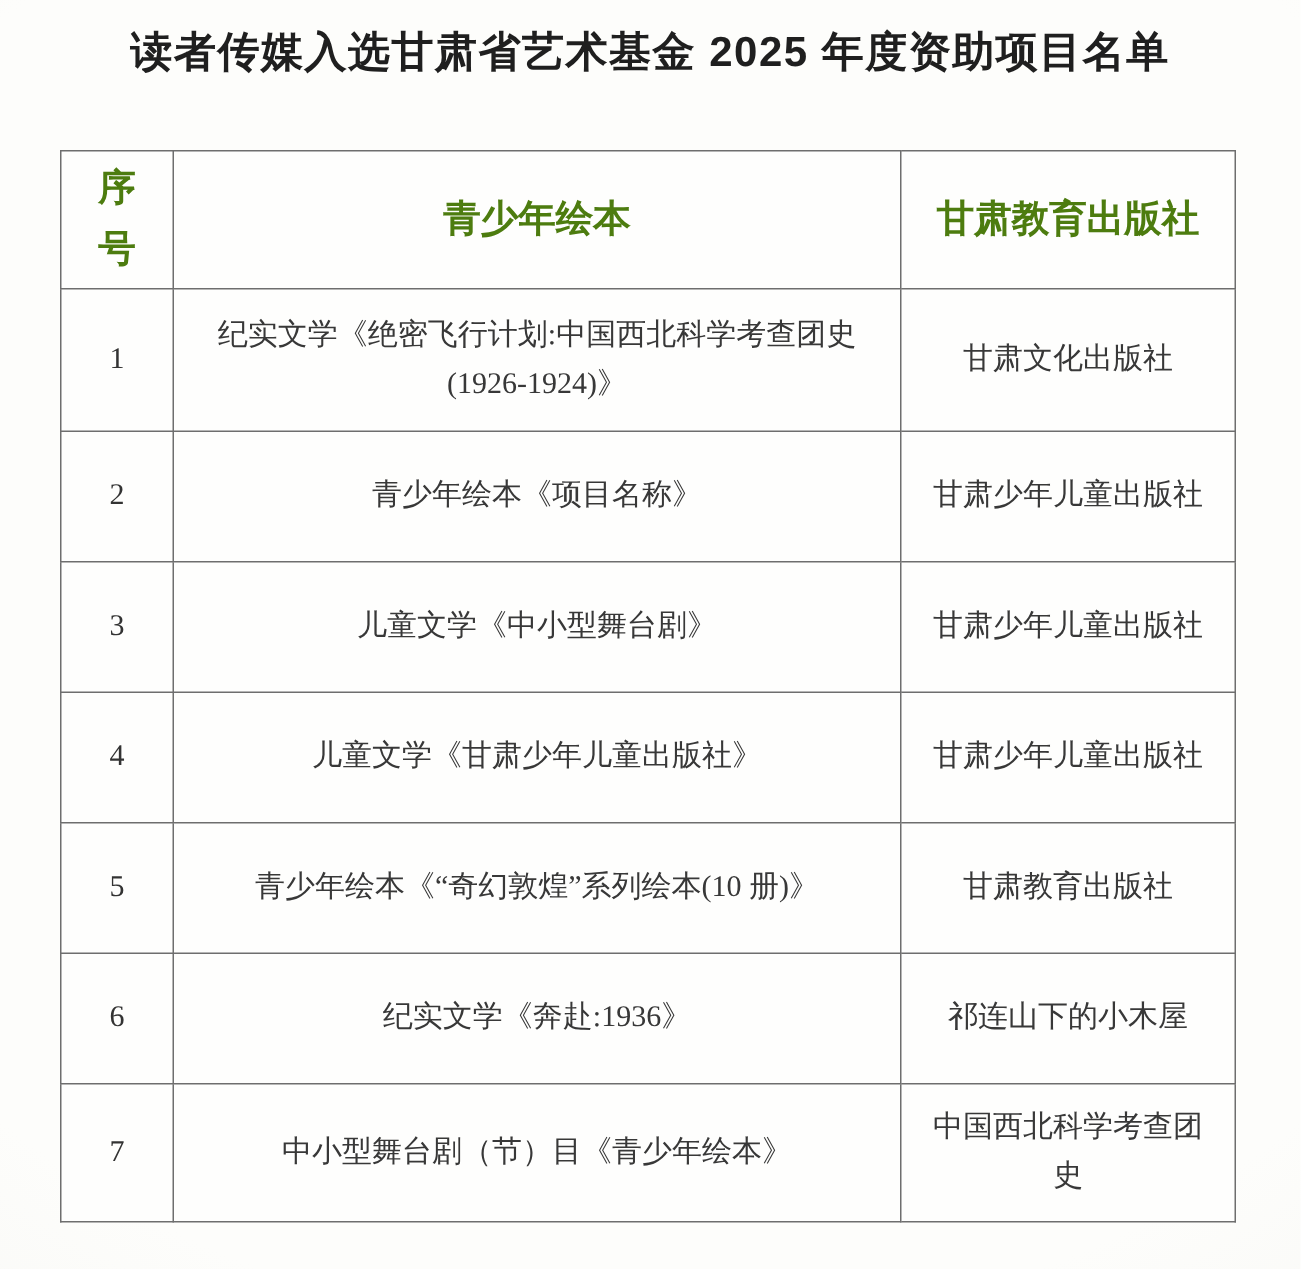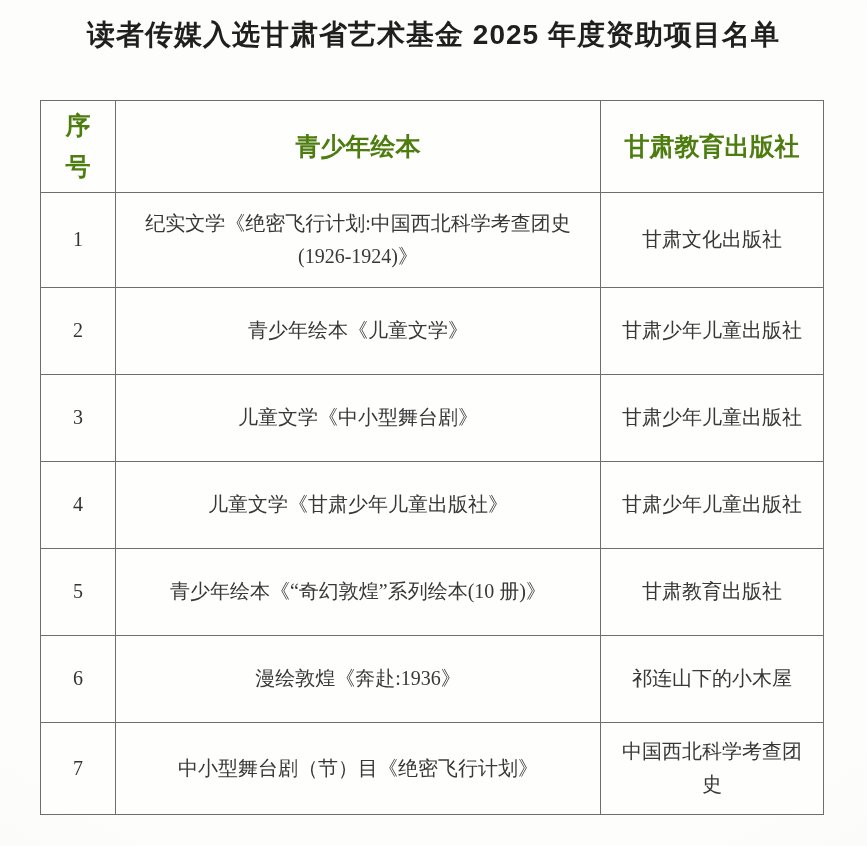--- a/index.html
+++ b/index.html
@@ -94,44 +94,44 @@
       </tr>
     </thead>
     <tbody>
       <tr>
         <td class="cell-no">1</td>
         <td class="cell-proj">纪实文学《绝密飞行计划:中国西北科学考查团史(1926-1924)》</td>
         <td class="cell-app">甘肃文化出版社</td>
       </tr>
       <tr>
         <td class="cell-no">2</td>
-        <td class="cell-proj">青少年绘本《儿童文学》</td>
+        <td class="cell-proj">青少年绘本《项目名称》</td>
         <td class="cell-app">甘肃少年儿童出版社</td>
       </tr>
       <tr>
         <td class="cell-no">3</td>
         <td class="cell-proj">儿童文学《中小型舞台剧》</td>
         <td class="cell-app">甘肃少年儿童出版社</td>
       </tr>
       <tr>
         <td class="cell-no">4</td>
         <td class="cell-proj">儿童文学《甘肃少年儿童出版社》</td>
         <td class="cell-app">甘肃少年儿童出版社</td>
       </tr>
       <tr>
         <td class="cell-no">5</td>
         <td class="cell-proj">青少年绘本《“奇幻敦煌”系列绘本(10 册)》</td>
         <td class="cell-app">甘肃教育出版社</td>
       </tr>
       <tr>
         <td class="cell-no">6</td>
-        <td class="cell-proj">漫绘敦煌《奔赴:1936》</td>
+        <td class="cell-proj">纪实文学《奔赴:1936》</td>
         <td class="cell-app">祁连山下的小木屋</td>
       </tr>
       <tr>
         <td class="cell-no">7</td>
-        <td class="cell-proj">中小型舞台剧（节）目《绝密飞行计划》</td>
+        <td class="cell-proj">中小型舞台剧（节）目《青少年绘本》</td>
         <td class="cell-app">中国西北科学考查团史</td>
       </tr>
     </tbody>
   </table>
 
 </div>
 
 </body></html>

